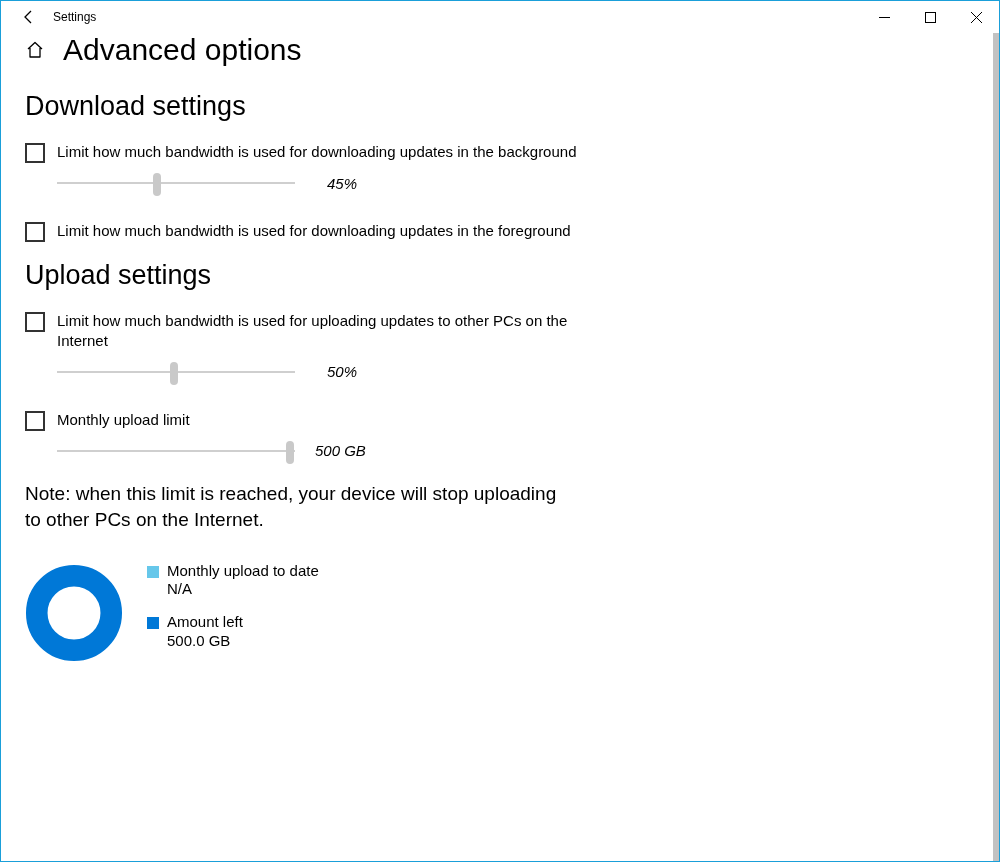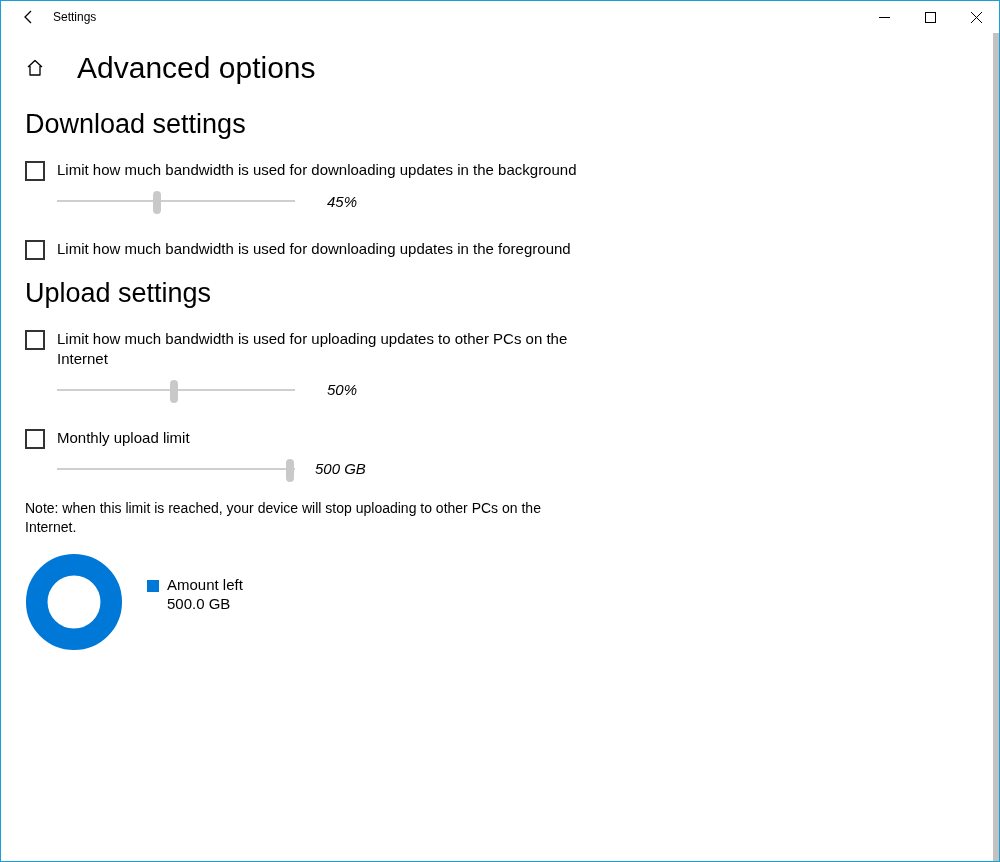--- a/index.html
+++ b/index.html
@@ -51,23 +51,22 @@
     padding: 0 24px 24px 24px;
     height: calc(862px - 32px);
     overflow-y: auto;
     position: relative;
   }
 
   
   .page-header {
     display: flex;
     align-items: center;
-    margin-top: 18px;
     margin-bottom: 24px;
-    gap: 32px;
+    gap: 18px;
   }
   .home-icon {
     width: 20px;
     height: 20px;
     display:flex;
     align-items:center;
     justify-content:center;
     cursor:pointer;
   }
   .page-title {
@@ -140,25 +139,25 @@
     border-radius: 4px;
     transform: translateX(-50%);
   }
   .slider-value {
     font-size: 15px;
     min-width: 60px;
     font-style: italic;
   }
 
   .note {
-    font-size: 14px;
+    font-size: 19px;
     max-width: 540px;
     line-height: 1.4;
     margin-top: -8px;
-    margin-bottom: 15px;
+    margin-bottom: 28px;
   }
 
   .usage {
     display: flex;
     align-items: center;
     gap: 24px;
   }
   .donut {
     width: 98px;
     height: 98px;
@@ -285,20 +284,27 @@
   </div>
 
   <div class="note">Note: when this limit is reached, your device will stop uploading to other PCs on the Internet.</div>
 
   <div class="usage">
     <svg class="donut" viewBox="0 0 100 100">
       <circle cx="50" cy="50" r="38" fill="none" stroke="#0078d7" stroke-width="22"></circle>
     </svg>
     <div class="legend-col">
       <div class="legend-item">
+        <div class="legend-swatch" style="background: rgb(102, 199, 234);"></div>
+        <div class="legend-text">
+          <div>Monthly upload to date</div>
+          <div>N/A</div>
+        </div>
+      </div>
+      <div class="legend-item">
         <div class="legend-swatch" style="background: rgb(0, 120, 215);"></div>
         <div class="legend-text">
           <div>Amount left</div>
           <div>500.0 GB</div>
         </div>
       </div>
     </div>
   </div>
 
 </div>

